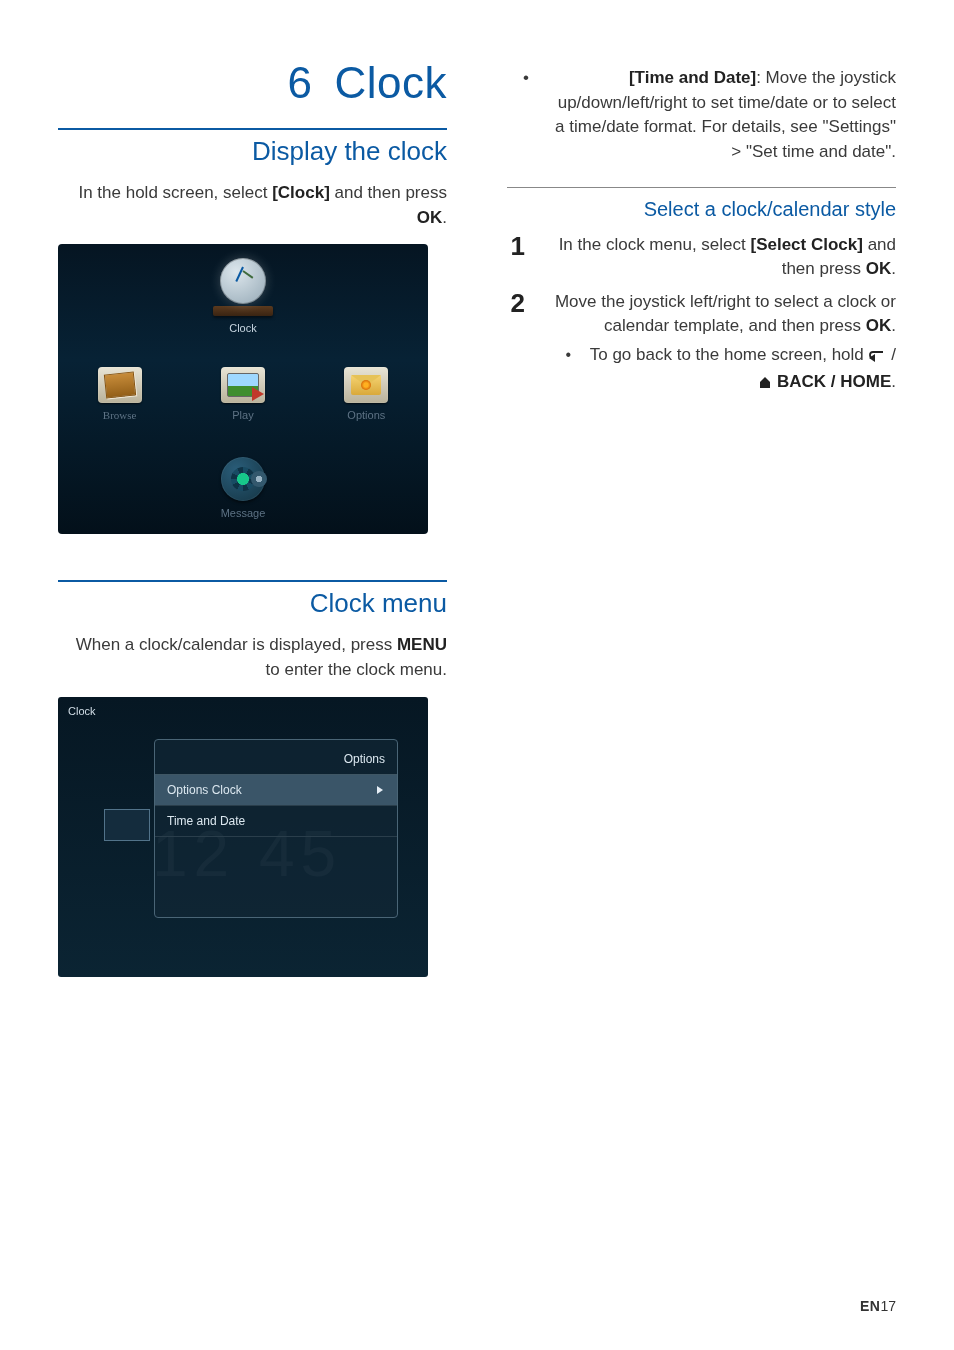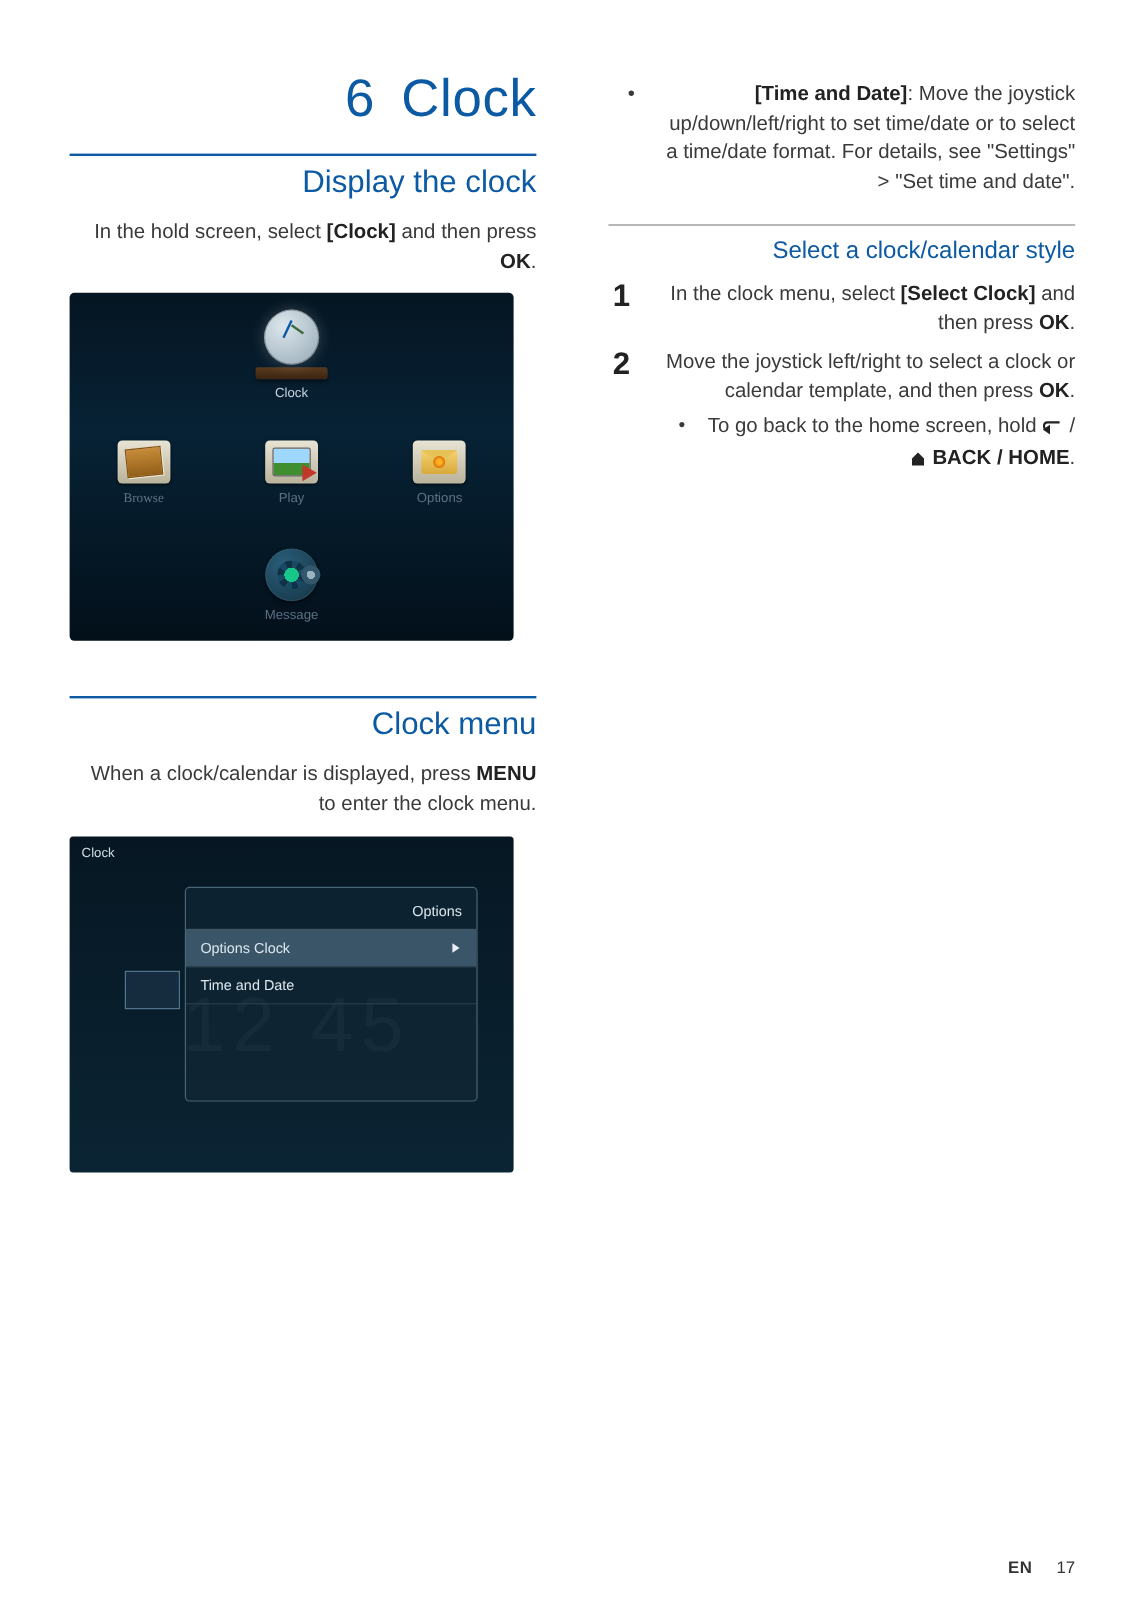--- a/index.html
+++ b/index.html
@@ -302,21 +302,21 @@
     font-size:64px; font-weight:300; letter-spacing:6px;
     color:rgba(200,215,225,0.10);
     font-family:"Segoe UI", Arial, sans-serif;
     pointer-events:none;
   }
 
   
   .page-footer{
     position:absolute; right:58px; bottom:36px;
     font-size:14px; color:#333;
-    display:flex; gap:20px; align-items:flex-start;
+    display:flex; align-items:flex-start;
   }
   .page-footer .lang{ font-weight:600; letter-spacing:.5px; }
 </style>
 </head>
 <body>
 
 <div class="page">
   <div class="columns">
 
     <div class="col">

